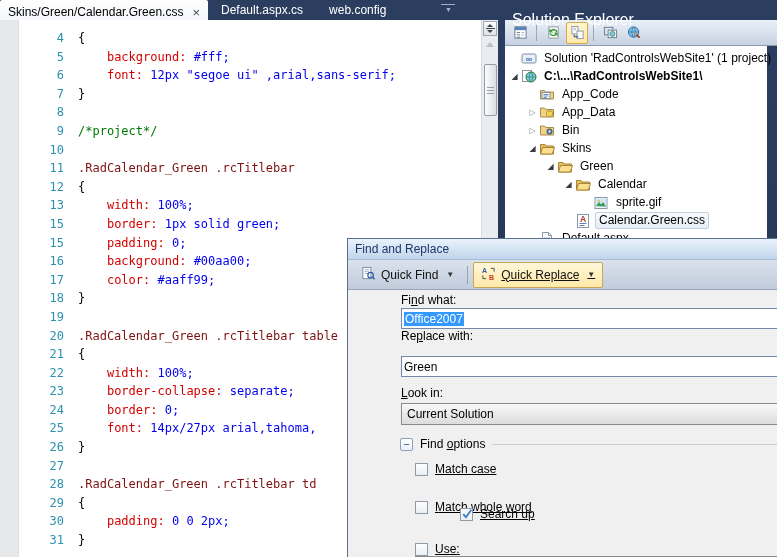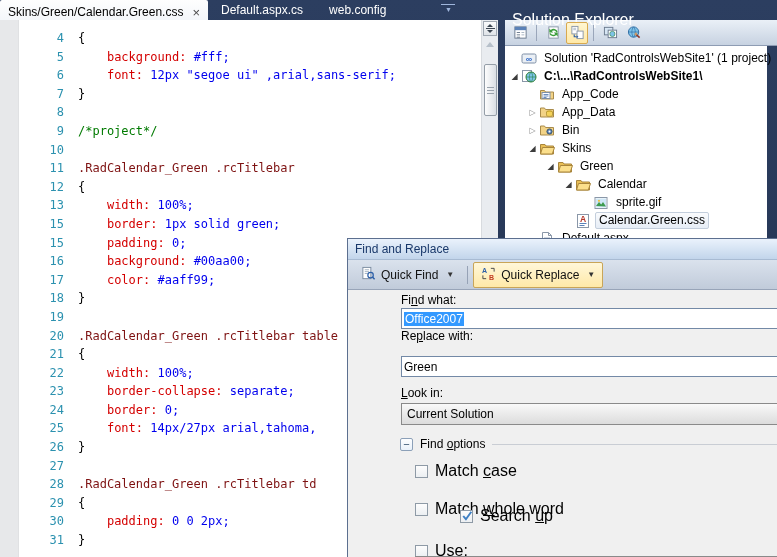--- a/index.html
+++ b/index.html
@@ -63,34 +63,34 @@
   #find-dialog{position:absolute;left:347px;top:238px;width:430px;height:319px;border:1px solid #5C6F8F;
                box-sizing:content-box;overflow:hidden;background:#F0F0F0;z-index:10;}
   #fd-title{height:21px;background:linear-gradient(#EAF2FC,#C2D5EB);border-bottom:1px solid #A8BBD3;
             color:#19386A;padding:3px 0 0 7px;box-sizing:border-box;font-size:12px;}
   #fd-toolbar{height:29px;background:linear-gradient(#DAE2ED,#C1CBDA);border-bottom:1px solid #98A4B8;
               display:flex;align-items:center;padding:0 5px;}
   .fd-btn{display:flex;align-items:center;gap:5px;padding:3px 7px;border:1px solid transparent;border-radius:2px;
           font-size:12px;color:#111;}
   .fd-btn svg{width:15px;height:15px;}
   .fd-btn .dd{font-size:8px;color:#333;margin-left:3px;}
-  .fd-btn.hl{background:linear-gradient(#FFF7D9,#FFE9A8);border-color:#C9A558;}
+  .fd-btn.hl{background:linear-gradient(#FFF7D9,#FFE9A8);border-color:#C9A558;text-decoration:underline;}
   .fd-sep{width:1px;height:18px;background:#96A2B6;margin:0 5px;}
   #fd-body{position:absolute;left:0;top:51px;right:0;bottom:0;background:#F0F0F0;margin-left:45px;}
   .fd-label{position:absolute;left:8px;font-size:12px;color:#000;}
   .fd-input{position:absolute;left:8px;width:480px;height:19px;border:1px solid #7389A6;background:#fff;
             display:flex;align-items:center;padding:0 2px;font-size:12px;}
   .selhl{background:#3399FF;color:#fff;padding:0 1px;}
   .fd-combo{position:absolute;left:8px;width:480px;height:20px;border:1px solid #8A8A8A;
             background:linear-gradient(#F9F9F9,#DCDCDC);display:flex;align-items:center;padding:0 5px;font-size:12px;}
   #fd-options-row{position:absolute;left:7px;top:147px;right:0;display:flex;align-items:center;gap:7px;}
   .toggle{width:13px;height:13px;border:1px solid #8CA0B8;border-radius:2px;box-sizing:border-box;
           background:linear-gradient(#FDFEFF,#E9F1FA);color:#33506E;font-size:11px;line-height:10px;text-align:center;}
   .rule{flex:1;height:1px;background:#C9CDD4;}
-  .cb{position:absolute;left:22px;display:flex;align-items:center;gap:7px;font-size:16px;}
+  .cb{position:absolute;left:22px;display:flex;align-items:center;gap:7px;font-size:12px;text-decoration:underline;}
   .cbbox{width:13px;height:13px;box-sizing:border-box;border:1px solid #8E9AA6;
          background:linear-gradient(#FDFDFD,#ECEFF2);position:relative;}
   .cbbox svg{position:absolute;left:-1px;top:-2px;width:14px;height:14px;}
   #fd-partial{position:absolute;left:22px;top:266px;width:440px;height:22px;border:1px solid #8A8A8A;background:#fff;}
   u{text-decoration:underline;}
 </style>
 </head>
 <body>
 
 <div id="root">

